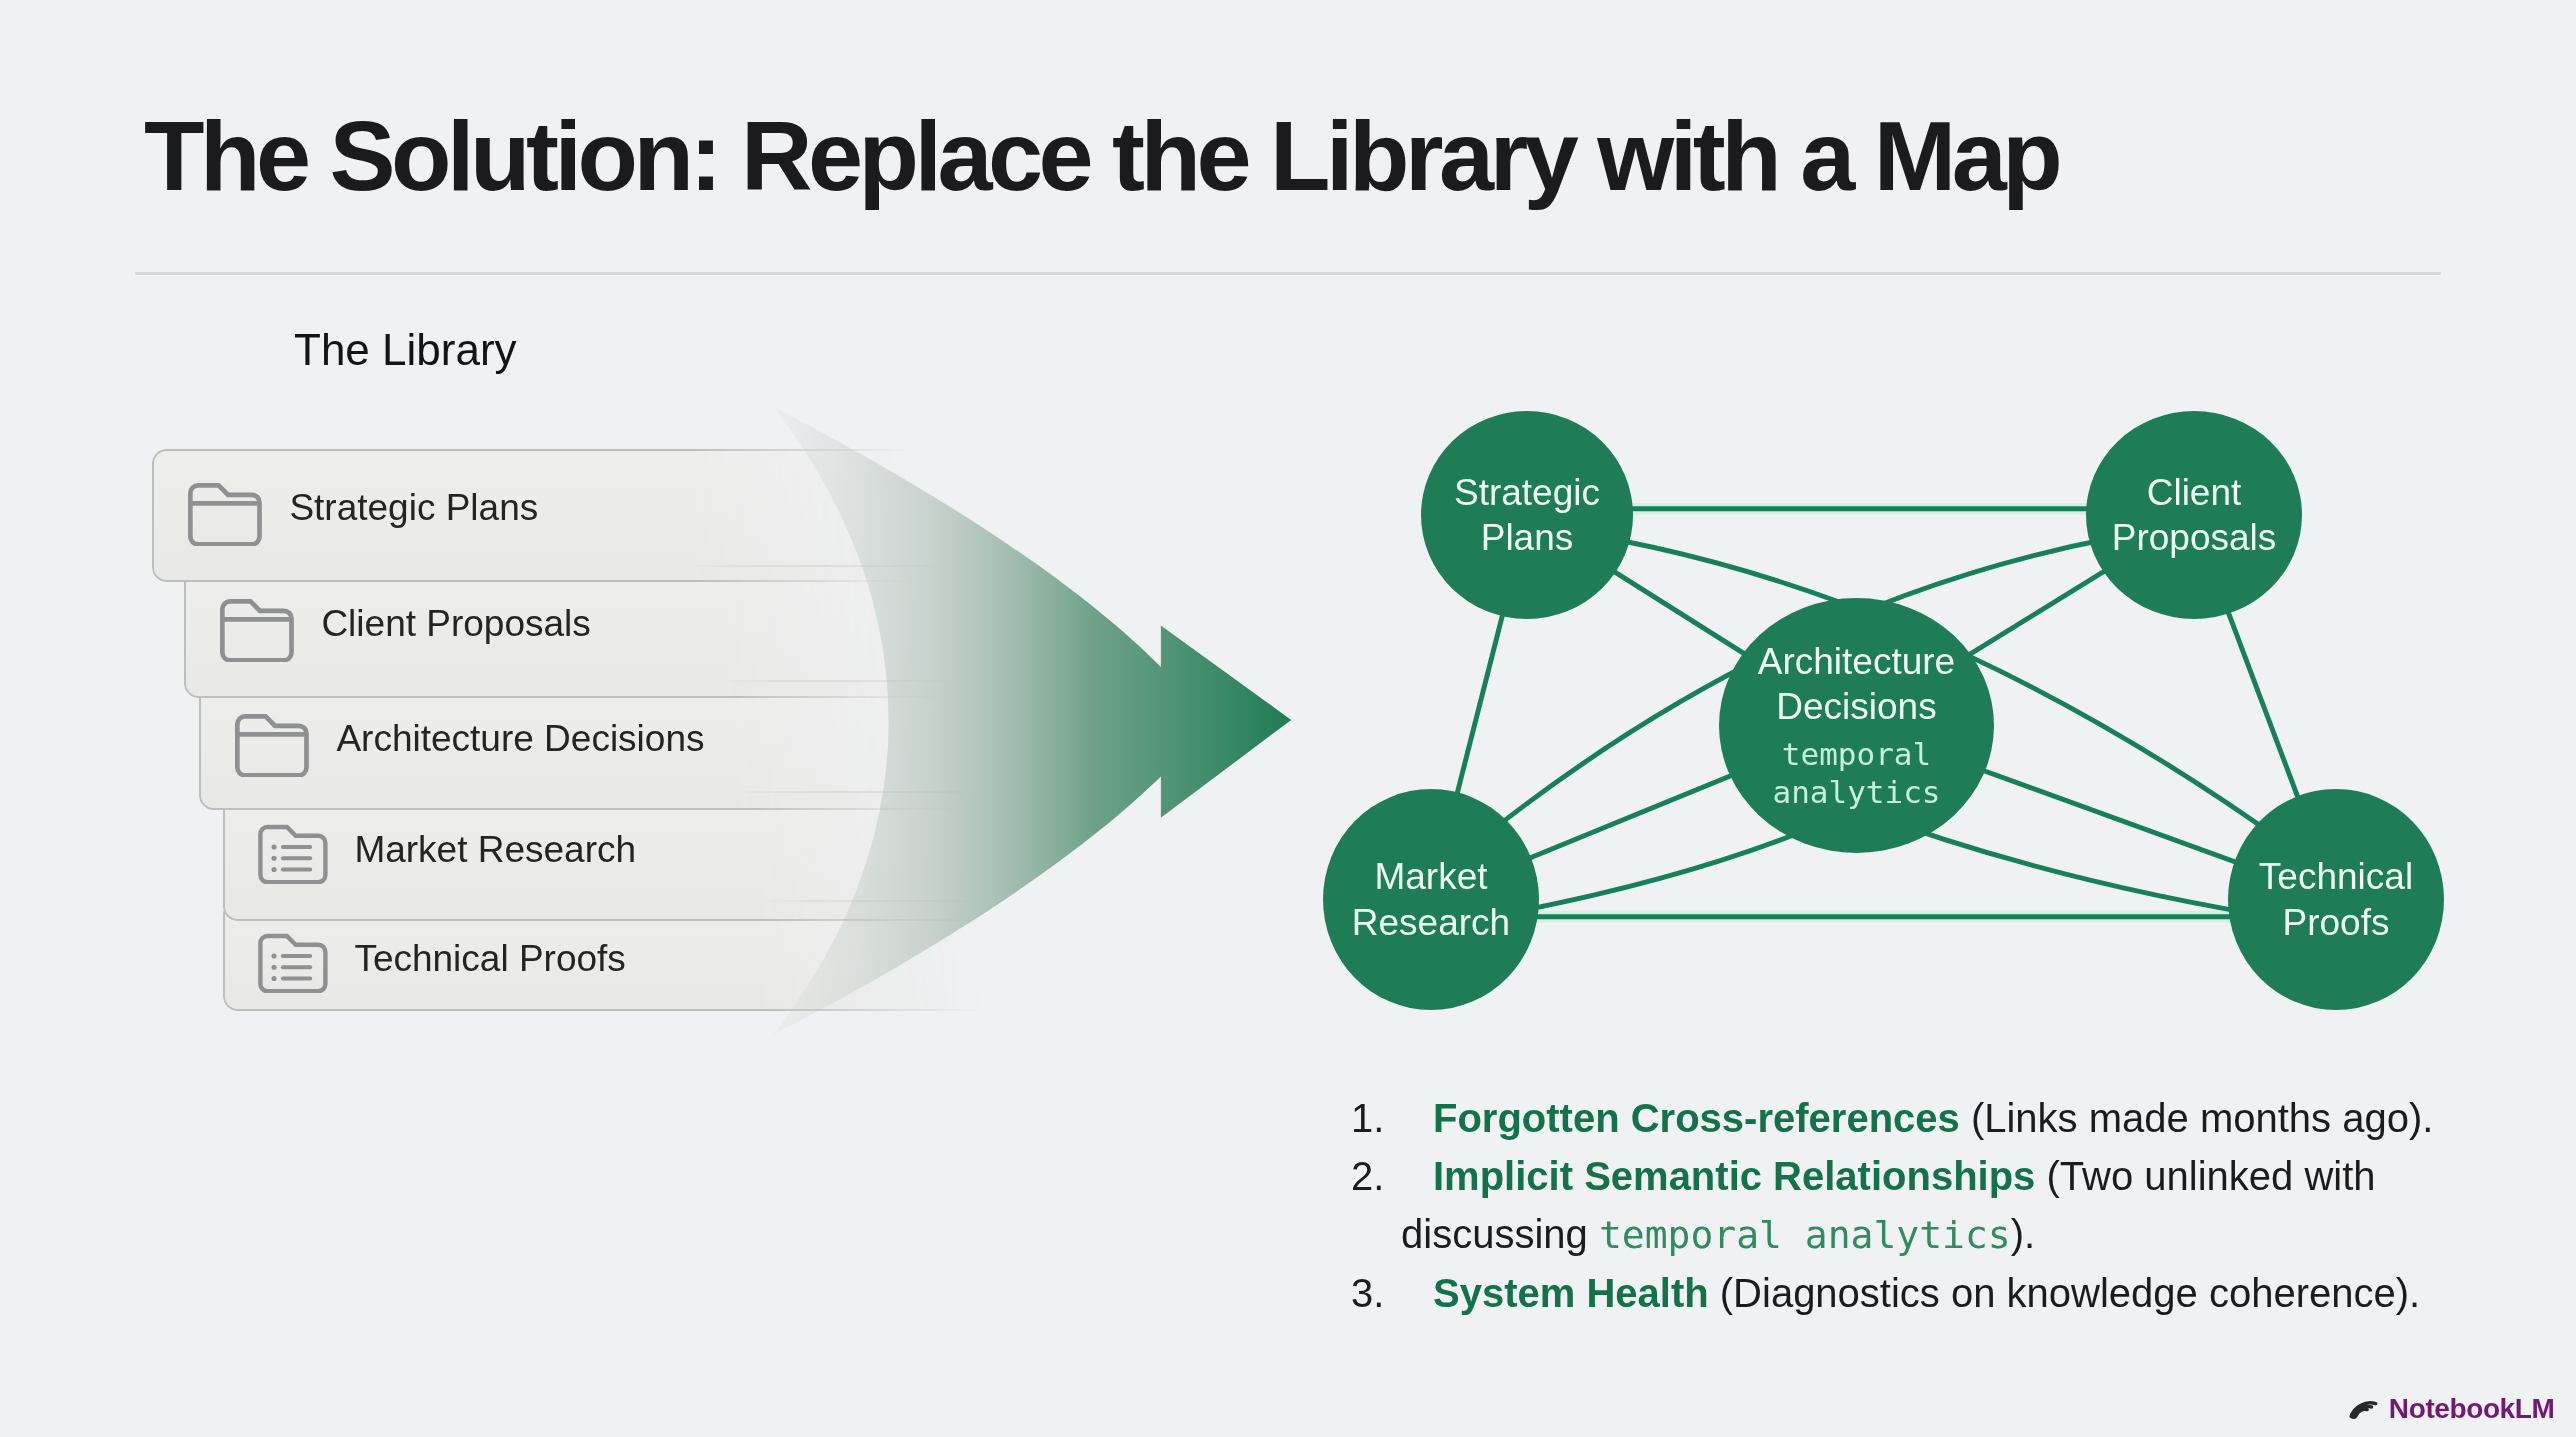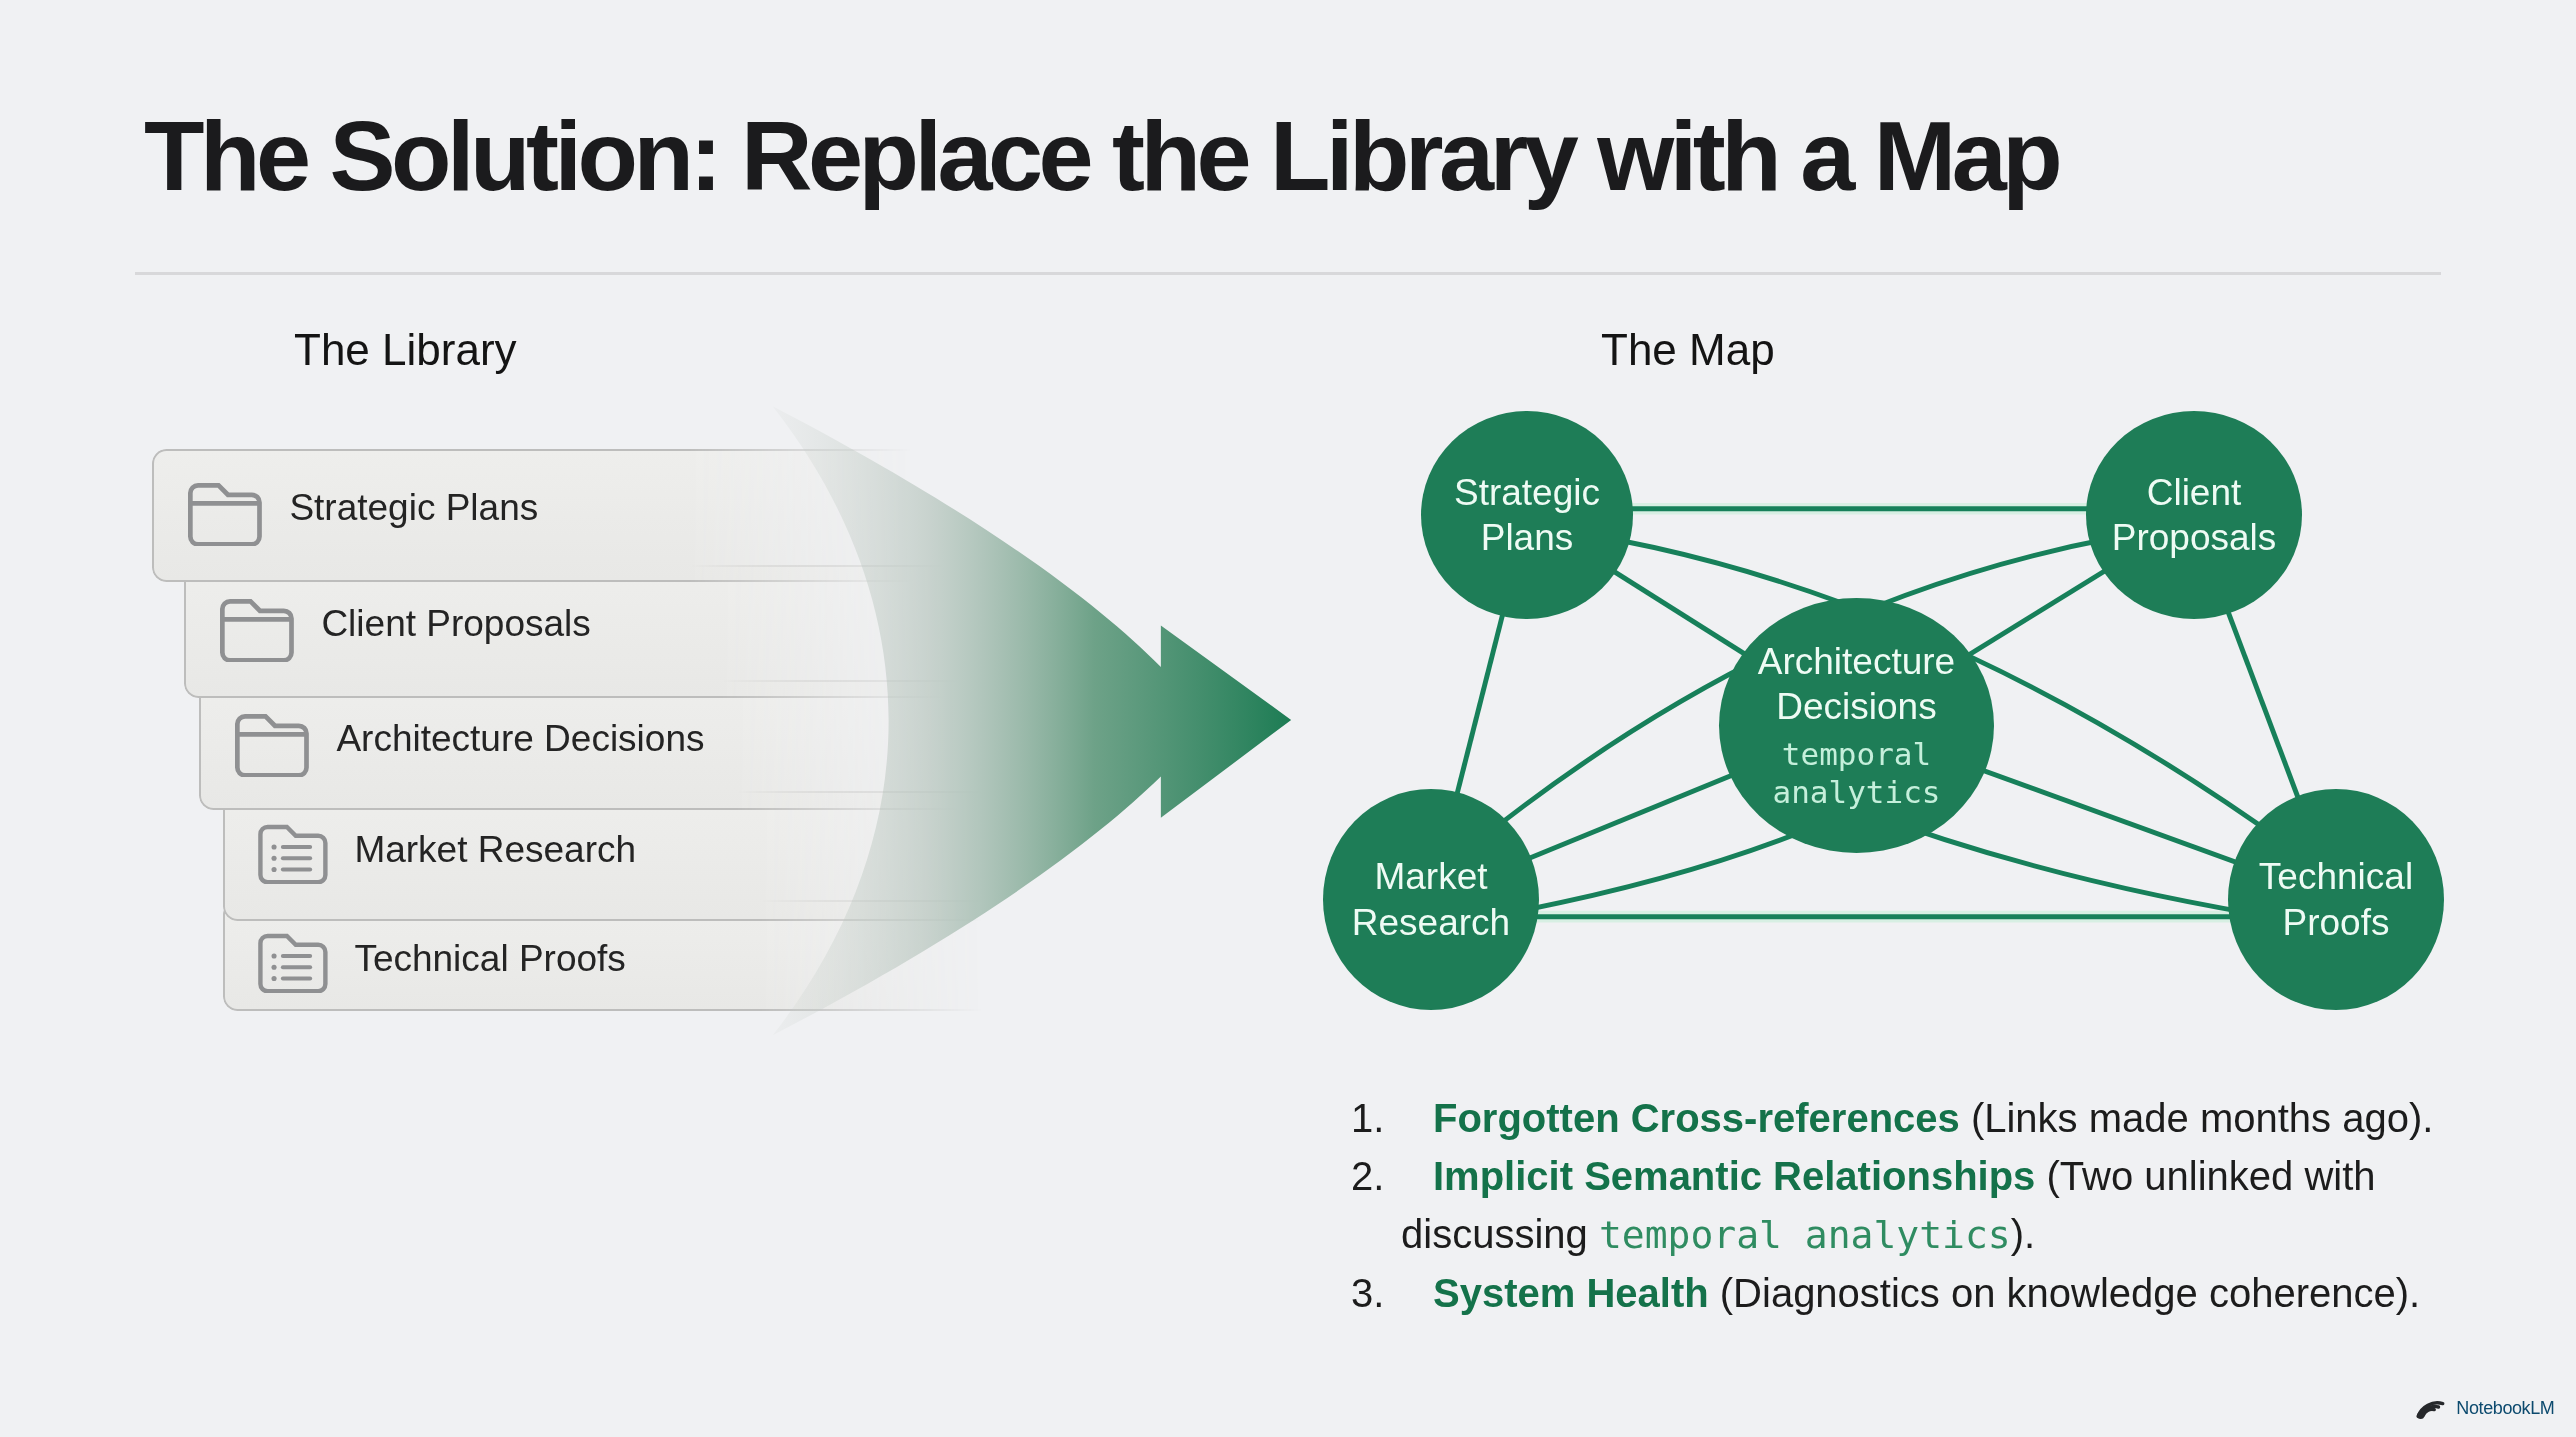--- a/index.html
+++ b/index.html
@@ -73,32 +73,31 @@
   .kg-intro{margin:0 0 0 0;}
   .kg-item{display:flex;margin-left:32px;}
   .kg-num{flex:0 0 50px;}
   .kg-text{flex:1 1 auto;}
   .kw{font-weight:700;color:#14724a;margin-left:32px;}
   .code{font-family:"DejaVu Sans Mono",monospace;font-size:38px;color:#2f8c61;}
   
   .footer{
     position:absolute;right:21.6px;bottom:12.6px;display:flex;align-items:center;gap:9px;
   }
-  .brand{font-size:18px;font-weight:400;color:#0c4a6e;letter-spacing:-0.4px;}
+  .brand{font-size:28px;font-weight:700;color:#701a75;letter-spacing:-0.4px;}
 </style>
 </head>
 <body>
 
 <div class="slide">
 
   <div class="title">The Solution: Replace the Library with a Map</div>
   <div class="divider"></div>
 
   <div class="col-heading lib">The Library</div>
-  <div class="col-heading map">The Map</div>
 
   <div class="card c1">
     <span class="icon">
       <svg width="83" height="70" viewBox="0 0 96 82" fill="none">
         <path d="M8 20 a9 9 0 0 1 9 -9 h24 l11 11 h28 a9 9 0 0 1 9 9 v40 a9 9 0 0 1 -9 9 h-63 a9 9 0 0 1 -9 -9 z" stroke="#8f9092" stroke-width="5.5"></path>
         <path d="M8 32 h81" stroke="#8f9092" stroke-width="5.5"></path>
       </svg>
     </span>
     <span class="card-label">Strategic Plans</span>
   </div>

